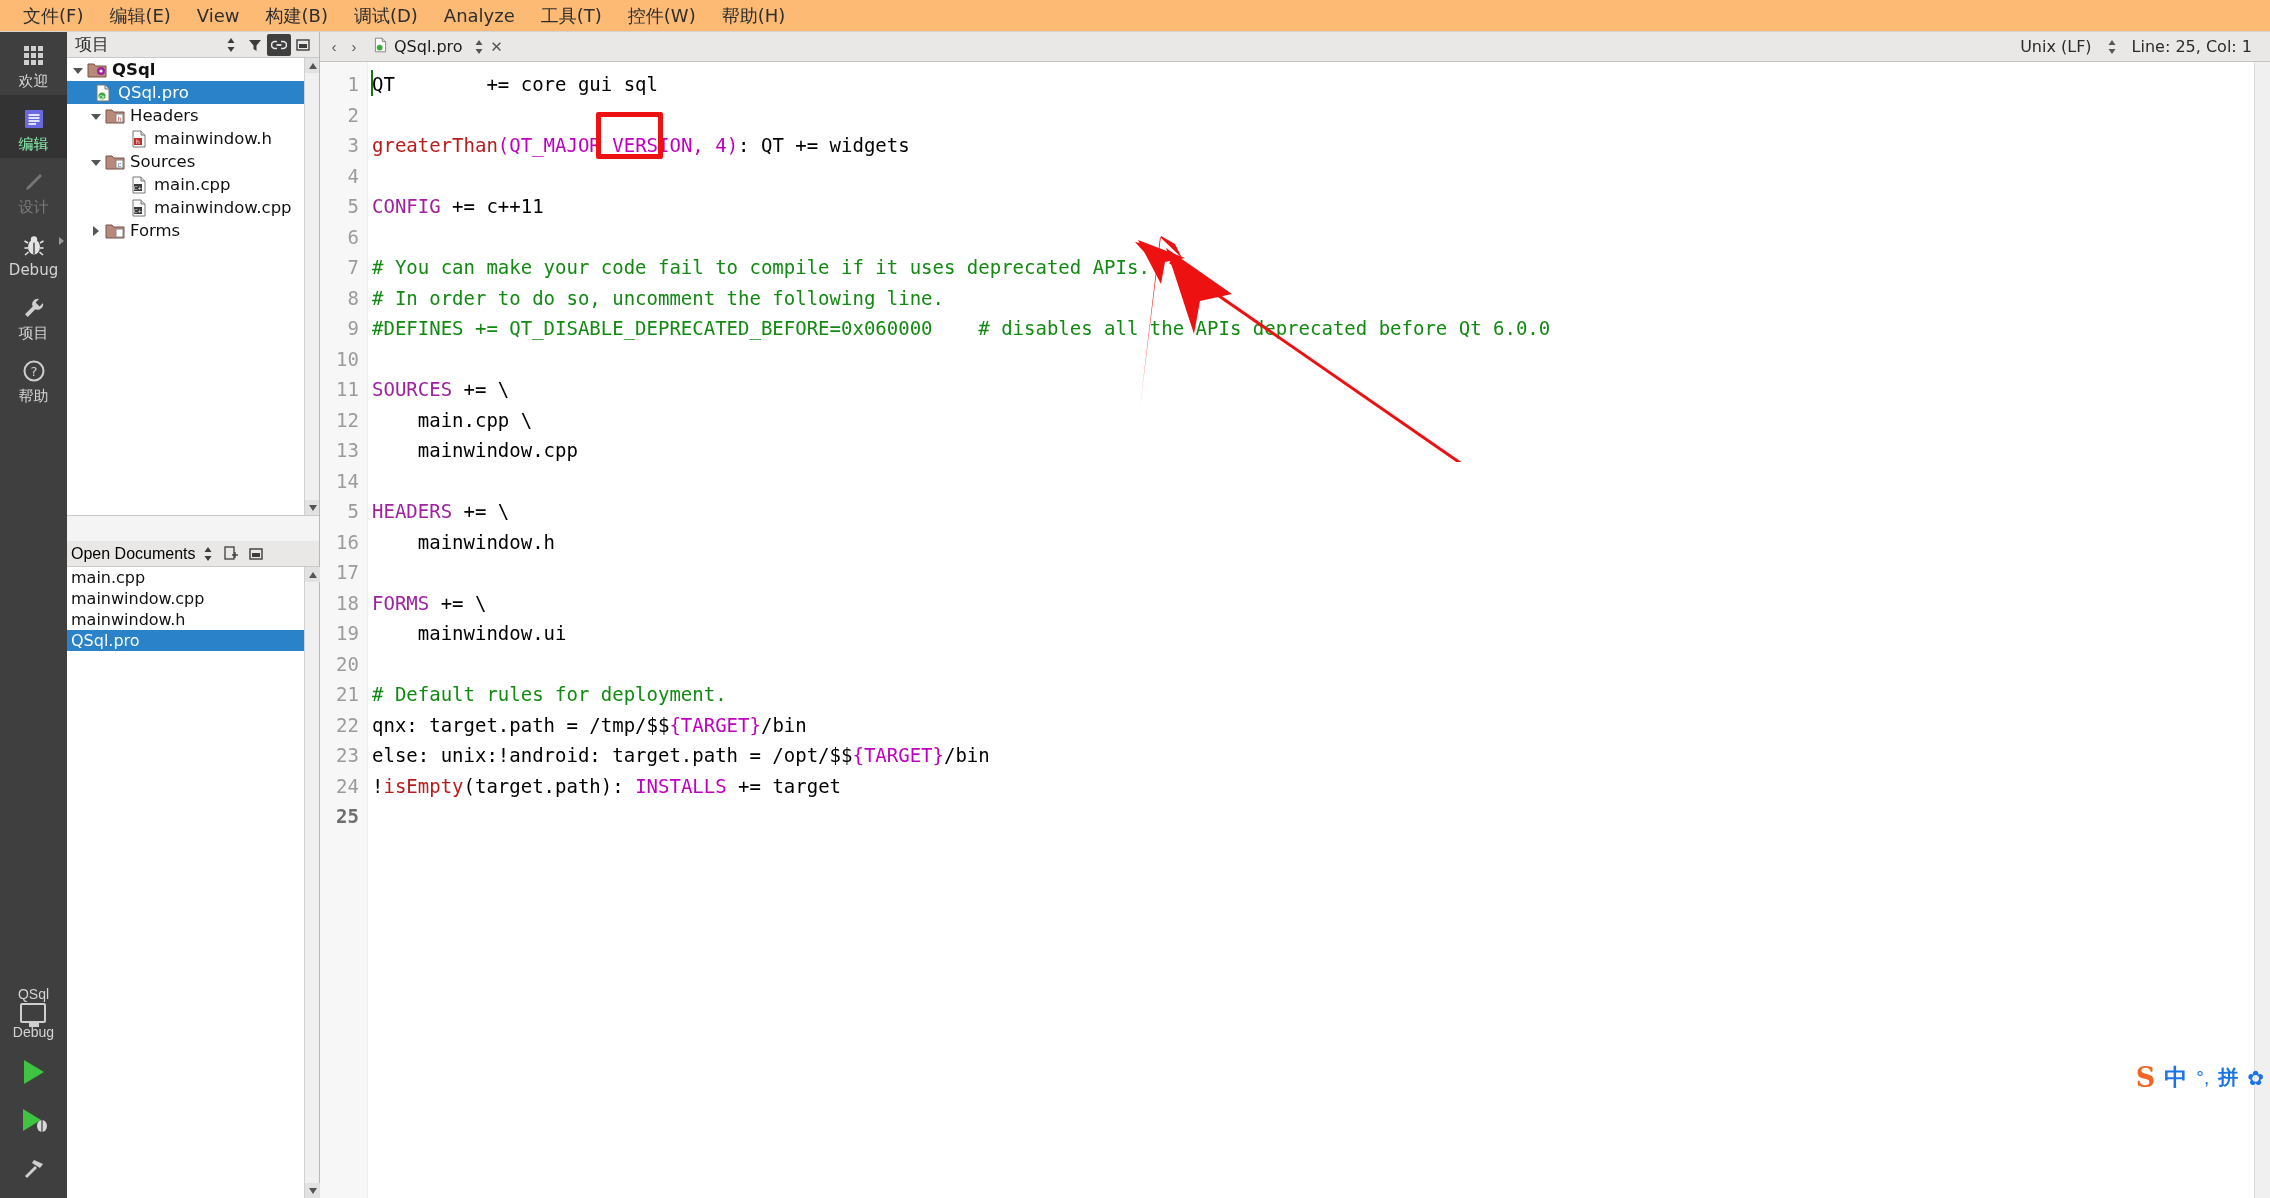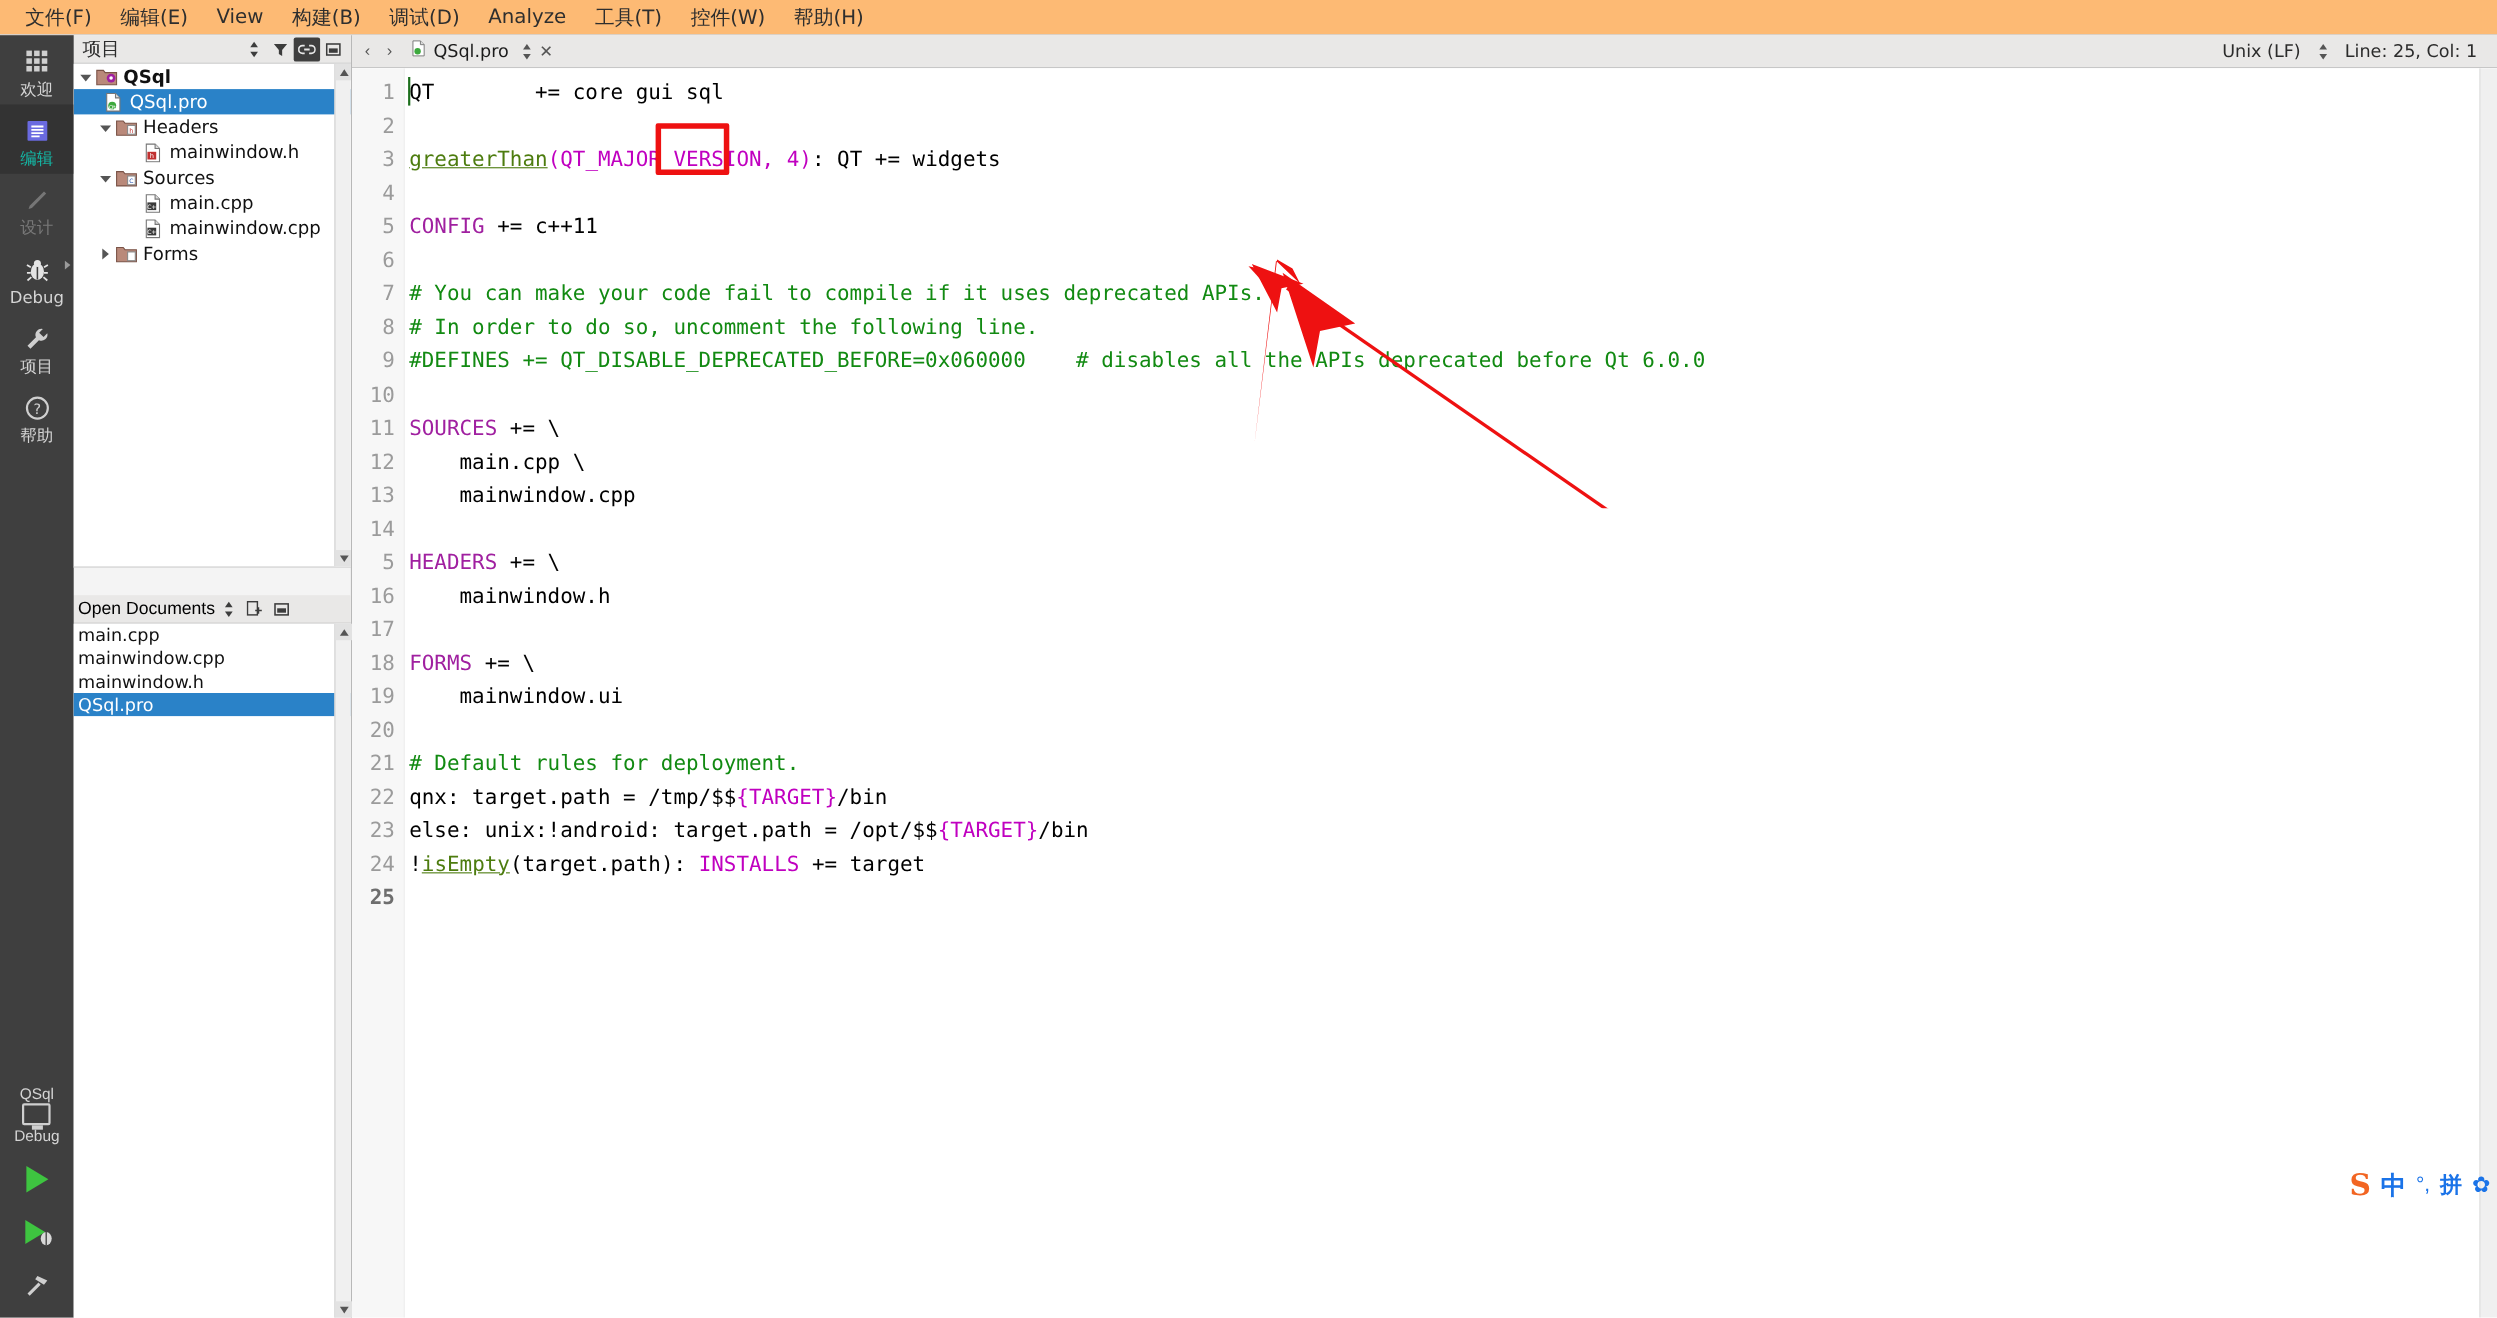--- a/index.html
+++ b/index.html
@@ -18,21 +18,21 @@
   
   .modebar { width:67px; background:#3f3f3f; display:flex; flex-direction:column;
              align-items:center; position:relative; flex:0 0 67px; }
   .mode { width:67px; padding:9px 0 6px 0; display:flex; flex-direction:column;
           align-items:center; gap:3px; position:relative; }
   .mode.active { background:#333333; }
   .mode .glyph { width:30px; height:30px; display:flex; align-items:center;
                  justify-content:center; color:#cfcfcf; }
   .mode .lbl { font-size:15px; color:#d4d4d4; font-family:"DejaVu Sans", sans-serif;
                line-height:1; }
-  .mode.active .lbl { color:#14b8a6; }
+  .mode.active .lbl { color:#86efac; }
   .mode.dim .glyph, .mode.dim .lbl { opacity:.38; }
   .mode .arrow { position:absolute; right:3px; top:16px; width:0; height:0;
                  border-left:5px solid #9a9a9a; border-top:4px solid transparent;
                  border-bottom:4px solid transparent; }
   .modebar .spacer { flex:1; }
   .runbar { width:67px; display:flex; flex-direction:column; align-items:center;
             padding-bottom:6px; }
   .runbar .kit { display:flex; flex-direction:column; align-items:center; gap:1px;
                  padding:6px 0 8px 0; }
   .runbar .kit .kname { font-size:14px; color:#d4d4d4; }
@@ -115,21 +115,21 @@
   .gutter { width:48px; flex:0 0 48px; background:#f7f7f7; border-right:1px solid #eee;
             padding-top:7px; text-align:right; }
   .gutter .ln { height:30.5px; line-height:30.5px; font-size:19px; color:#9b9b9b;
                 padding-right:8px; font-family:"DejaVu Sans Mono", monospace; }
   .gutter .ln.last { color:#6e6e6e; font-weight:bold; }
   .codetext { flex:1; padding-top:7px; position:relative; }
   .cl { height:30.5px; line-height:30.5px; font-size:19px; white-space:pre;
         font-family:"DejaVu Sans Mono", monospace; color:#000; padding-left:4px; }
   .k-purple { color:#a020a0; }
   .k-green  { color:#128a12; }
-  .k-olive  { color:#4d7c0f;text-decoration:underline; }
+  .k-olive  { color:#b91c1c; }
   .k-mag    { color:#c000c0; }
   .caret { position:absolute; left:3px; top:8px; width:2px; height:26px;
            background:#1d6f1d; }
   .code .vscroll { position:absolute; right:0; top:0; width:16px; height:100%;
                    background:#f0f0f0; border-left:1px solid #ddd; }
 
   
   .redbox { position:absolute; border:5px solid #ee1111; border-radius:2px; }
   .arrowsvg { position:absolute; left:0; top:0; pointer-events:none; }
 

